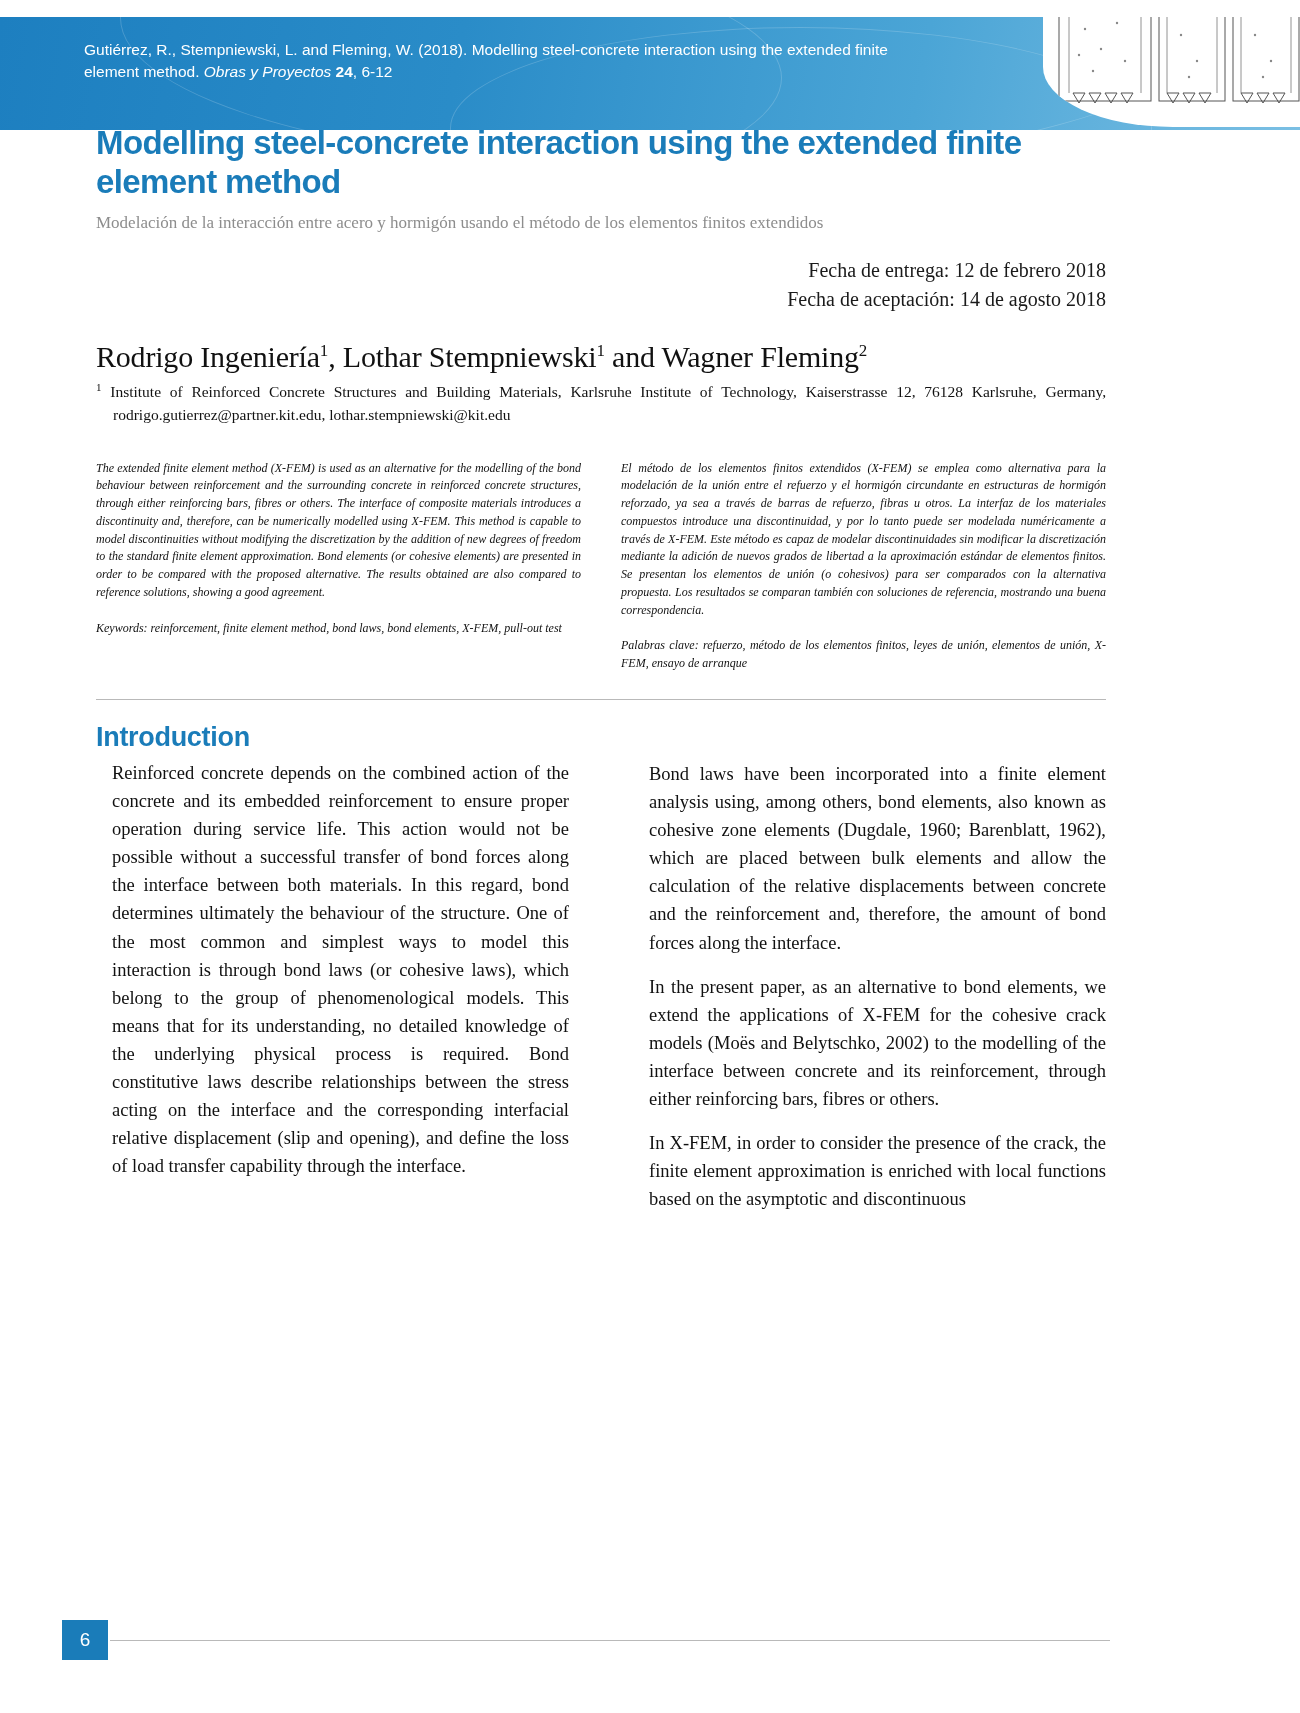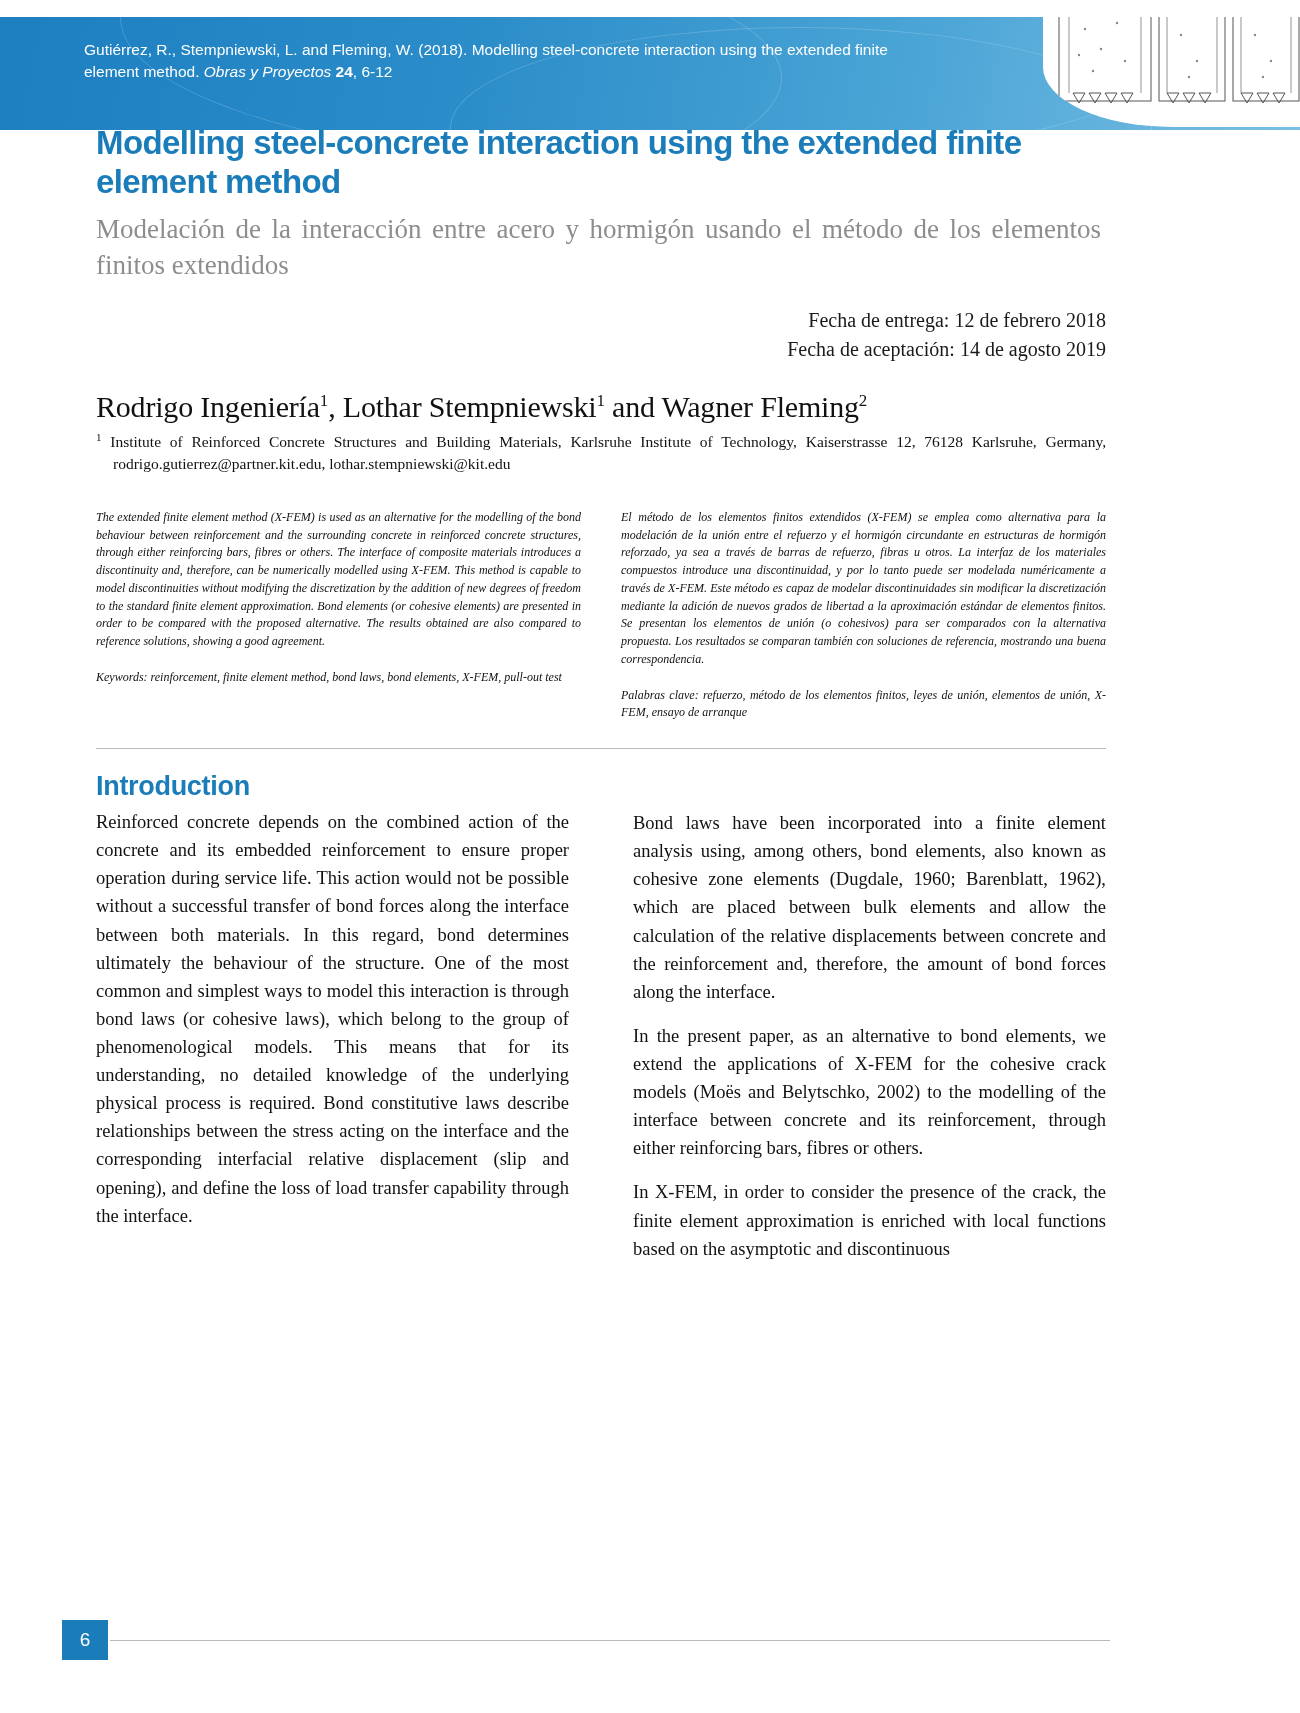--- a/index.html
+++ b/index.html
@@ -80,21 +80,21 @@
     font-family: "Liberation Sans", sans-serif;
     font-size: 33px;
     font-weight: bold;
     color: #1a7cb9;
     letter-spacing: -0.6px;
     line-height: 1.18;
   }
   .subtitle {
     margin: 10px 0 0 0;
     font-family: "Liberation Serif", serif;
-    font-size: 27px;
+    font-size: 17px;
     color: #8d8d8d;
     line-height: 1.33;
     text-align: justify;
     width: 1005px;
   }
 
   .dates {
     margin-top: 22px;
     text-align: right;
     font-size: 20px;
@@ -156,21 +156,21 @@
   .body-col { width: 485px; }
   h2.section {
     margin: 0 0 6px 0;
     font-family: "Liberation Sans", sans-serif;
     font-size: 27px;
     font-weight: bold;
     color: #1a7cb9;
     letter-spacing: -0.3px;
   }
   .body-col p {
-    margin: 0 0 16px 0;
+    margin: 0 0 16px 16px;
     font-size: 18.5px;
     line-height: 1.52;
     text-align: justify;
     color: #111;
   }
   .body-col p:last-child { margin-bottom: 0; }
   .spacer-head { height: 38px; }
 
   
   .footer {
@@ -263,21 +263,21 @@
 </div>
 
 <div class="content">
 
   <h1 class="title">Modelling steel-concrete interaction using the extended finite element method</h1>
 
   <p class="subtitle">Modelación de la interacción entre acero y hormigón usando el método de los elementos finitos extendidos</p>
 
   <div class="dates">
     <div>Fecha de entrega: 12 de febrero 2018</div>
-    <div>Fecha de aceptación: 14 de agosto 2019</div>
+    <div>Fecha de aceptación: 14 de agosto 2018</div>
   </div>
 
   <div class="authors">
     <span>Rodrigo Ingeniería</span><sup>1</sup><span>, Lothar Stempniewski</span><sup>1</sup><span> and Wagner Fleming</span><sup>2</sup>
   </div>
 
   <div class="affils">
     <div class="aff-line"><sup>1</sup> <span>Institute of Reinforced Concrete Structures and Building Materials, Karlsruhe Institute of Technology, Kaiserstrasse 12, 76128 Karlsruhe, Germany, rodrigo.gutierrez@partner.kit.edu, lothar.stempniewski@kit.edu</span></div>
   </div>
 

